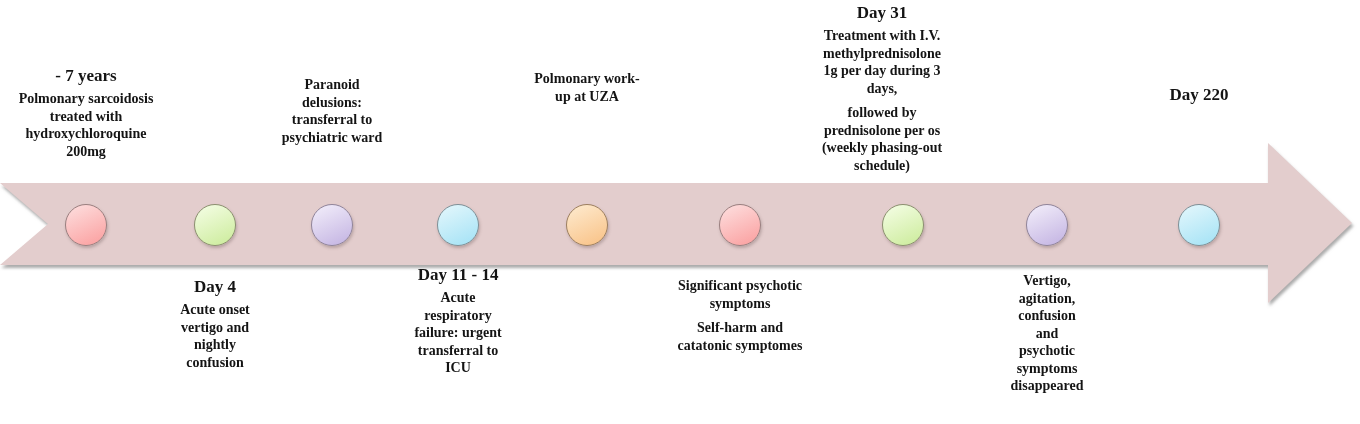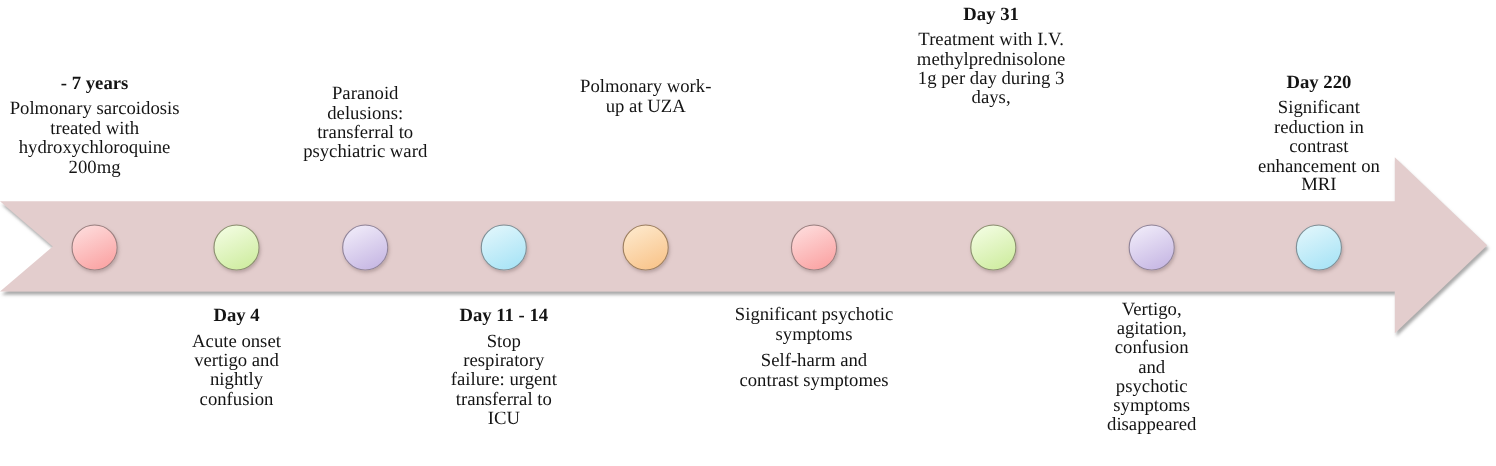--- a/index.html
+++ b/index.html
@@ -33,22 +33,23 @@
     white-space: pre-line;
   }
   .label .title {
     font-weight: bold;
     font-size: 17px;
     line-height: 20px;
     margin-bottom: 4px;
   }
   .label.tight .title { margin-bottom: 0; }
   .label .para {
-    font-size: 17px;
+    font-size: 14px;
     line-height: 17.5px;
+    font-weight: bold;
   }
   .label .para + .para { margin-top: 7px; }
 </style>
 </head>
 <body>
 
 <div class="canvas">
   <svg class="arrow-svg" viewBox="0 0 1360 424" xmlns="http://www.w3.org/2000/svg">
     <defs>
       <filter id="arrowShadow" x="-5%" y="-5%" width="112%" height="112%">
@@ -67,45 +68,44 @@
       <div class="label" style="left: 145px; width: 140px; top: 277px;"><div class="title">Day 4</div><div class="para">Acute onset
 vertigo and
 nightly
 confusion</div></div>
       <div class="node" style="left: 311px; background: linear-gradient(155deg, rgb(236, 230, 247) 15%, rgb(199, 184, 228) 90%); border-color: rgb(144, 132, 154);"></div>
       <div class="label" style="left: 252px; width: 160px; top: 76px;"><div class="para">Paranoid
 delusions:
 transferral to
 psychiatric ward</div></div>
       <div class="node" style="left: 437px; background: linear-gradient(155deg, rgb(219, 244, 251) 15%, rgb(169, 228, 246) 90%); border-color: rgb(126, 144, 151);"></div>
-      <div class="label" style="left: 383px; width: 150px; top: 277px;"><div class="title">Day 11 - 14</div><div class="para">Stop
+      <div class="label" style="left: 383px; width: 150px; top: 265px;"><div class="title">Day 11 - 14</div><div class="para">Acute
 respiratory
 failure: urgent
 transferral to
 ICU</div></div>
       <div class="node" style="left: 566px; background: linear-gradient(155deg, rgb(253, 229, 197) 15%, rgb(249, 197, 140) 90%); border-color: rgb(157, 127, 95);"></div>
       <div class="label" style="left: 502px; width: 170px; top: 70px;"><div class="para">Polmonary work-
 up at UZA</div></div>
       <div class="node" style="left: 719px; background: linear-gradient(155deg, rgb(253, 214, 214) 15%, rgb(251, 164, 164) 90%); border-color: rgb(154, 127, 127);"></div>
       <div class="label" style="left: 635px; width: 210px; top: 277px;"><div class="para">Significant psychotic
 symptoms</div><div class="para">Self-harm and
-contrast symptomes</div></div>
+catatonic symptomes</div></div>
       <div class="node" style="left: 882px; background: linear-gradient(155deg, rgb(239, 251, 219) 15%, rgb(207, 237, 161) 90%); border-color: rgb(139, 144, 111);"></div>
-      <div class="label" style="left: 801px; width: 200px; top: 3px;"><div class="title">Day  31</div><div class="para">Treatment with I.V.
+      <div class="label" style="left: 782px; width: 200px; top: 3px;"><div class="title">Day  31</div><div class="para">Treatment with I.V.
 methylprednisolone
 1g per day during 3
-days,</div></div>
+days,</div><div class="para">followed by
+prednisolone per os
+(weekly phasing-out
+schedule)</div></div>
       <div class="node" style="left: 1026px; background: linear-gradient(155deg, rgb(236, 230, 247) 15%, rgb(199, 184, 228) 90%); border-color: rgb(144, 132, 154);"></div>
       <div class="label tight" style="left: 977px; width: 140px; top: 272px;"><div class="para">Vertigo,
 agitation,
 confusion
 and
 psychotic
 symptoms
 disappeared</div></div>
       <div class="node" style="left: 1178px; background: linear-gradient(155deg, rgb(219, 244, 251) 15%, rgb(169, 228, 246) 90%); border-color: rgb(126, 144, 151);"></div>
-      <div class="label" style="left: 1119px; width: 160px; top: 65px;"><div class="title">Day 220</div><div class="para">Significant
-reduction in
-contrast
-enhancement on
-MRI</div></div>
+      <div class="label" style="left: 1119px; width: 160px; top: 85px;"><div class="title">Day 220</div></div>
     </div>
 </div>
 
 </body></html>

